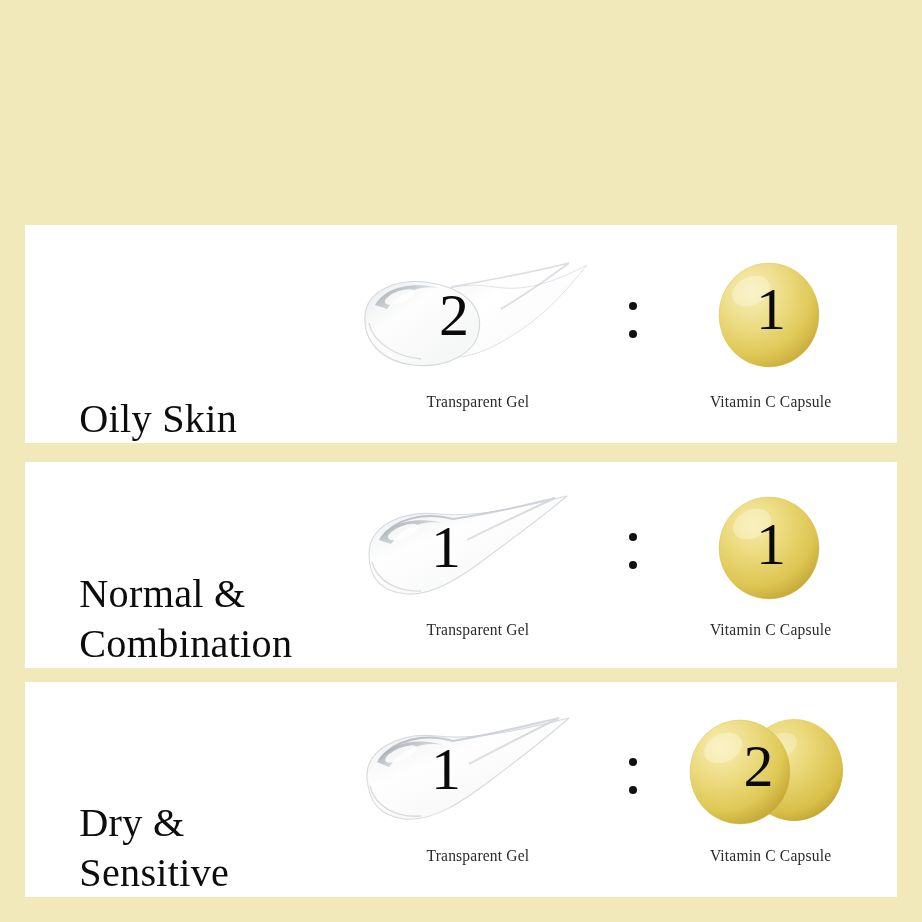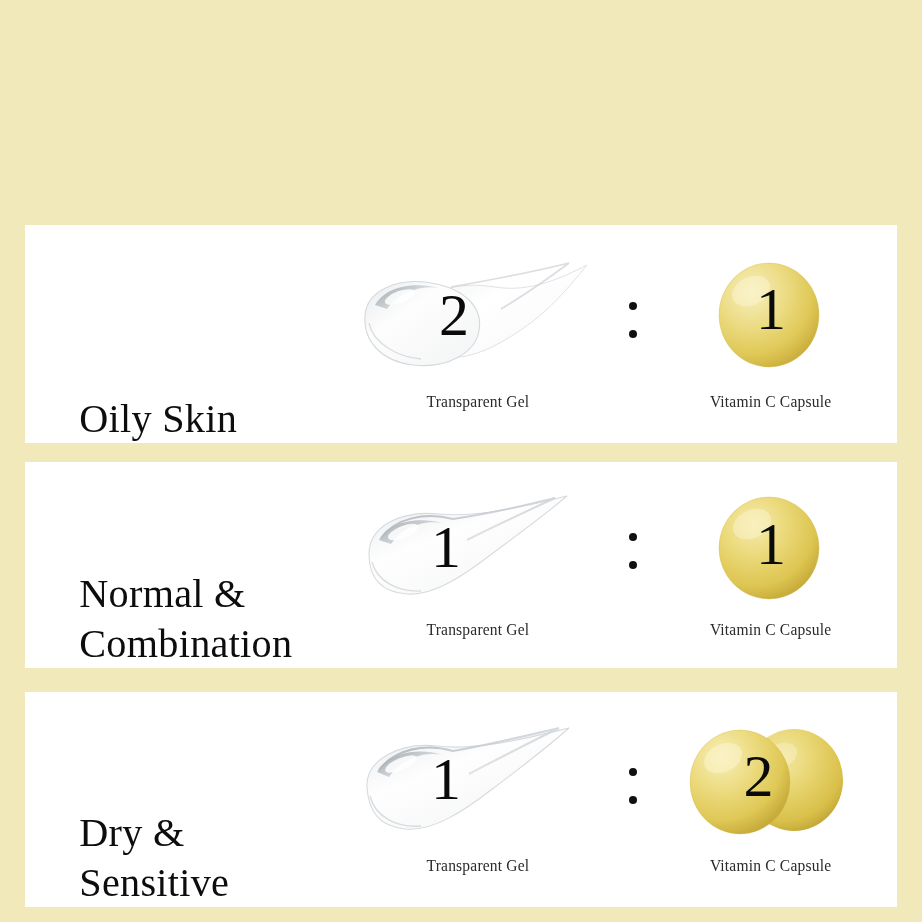--- a/index.html
+++ b/index.html
@@ -57,21 +57,21 @@
   }
   .card {
     background: #ffffff;
     width: 872px;
     box-sizing: border-box;
     position: relative;
     display: flex;
     align-items: flex-end;
   }
   .card.row1 { height: 218px; margin-bottom: 19px; }
-  .card.row2 { height: 206px; margin-bottom: 24px; }
+  .card.row2 { height: 206px; margin-bottom: 14px; }
   .card.row3 { height: 215px; }
 
   .skin-label {
     width: 330px;
     padding-left: 52px;
     box-sizing: border-box;
     font-size: 41px;
     line-height: 1.22;
     color: #0d0d0d;
     font-family: "Liberation Serif", "DejaVu Serif", serif;

